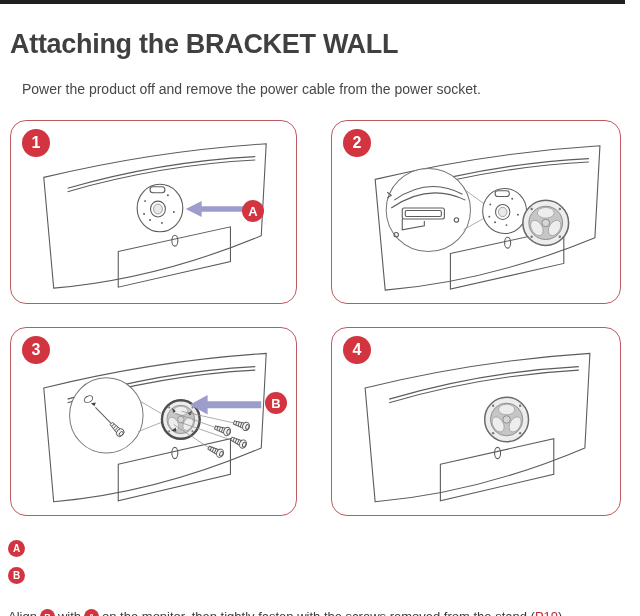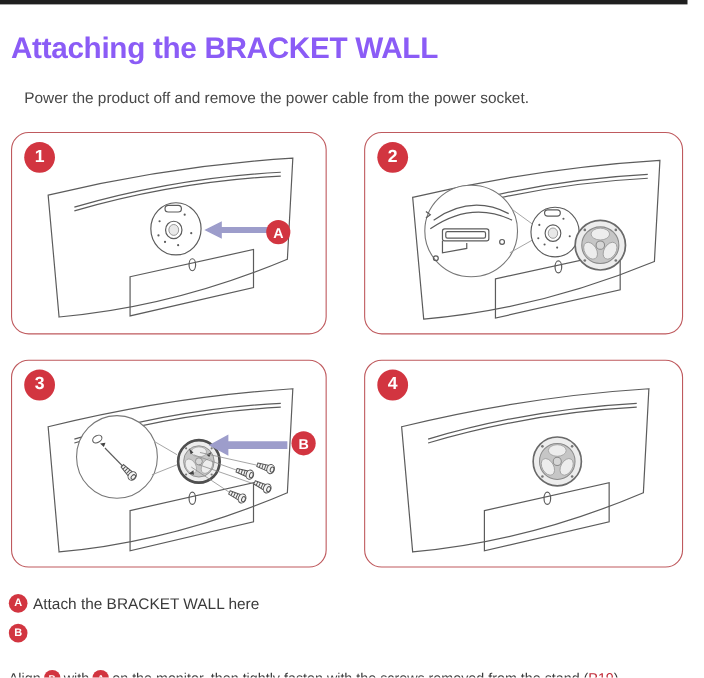--- a/index.html
+++ b/index.html
@@ -10,21 +10,21 @@
     --link:#c22b38;
   }
   html,body{margin:0;padding:0;}
   body{
     width:640px;height:616px;position:relative;background:#ffffff;
     font-family:"Liberation Sans", sans-serif;overflow:hidden;
   }
   .top-bar{position:absolute;left:0;top:0;width:625px;height:4px;background:#1f1f1f;}
   .title{
     position:absolute;left:10px;top:29px;margin:0;
-    font-size:27px;font-weight:700;color:#8b5cf6;letter-spacing:-0.3px;
+    font-size:27px;font-weight:700;color:#404040;letter-spacing:-0.3px;
   }
   .subtitle{
     position:absolute;left:22px;top:81px;margin:0;
     font-size:14px;color:#474747;
   }
   .panel{
     position:absolute;border:1.5px solid var(--panel-border);border-radius:16px;
     background:#fff;box-sizing:border-box;
   }
   .panel-1{left:10px;top:120px;width:287px;height:184px;}
@@ -197,21 +197,20 @@
 <div class="panel panel-4">
   <svg viewBox="0 0 287 184" preserveAspectRatio="none">
     <use href="#monitor" transform="translate(0,2)"></use>
     <use href="#disc" transform="translate(174,90) scale(1.15)"></use>
   </svg>
   <div class="step-badge">4</div>
 </div>
 
 <div class="legend-row legend-row-a">
   <span class="legend-badge">A</span>
-  <span>Attach the BRACKET WALL here</span>
 </div>
 <div class="legend-row legend-row-b">
   <span class="legend-badge">B</span>
 </div>
 
 <p class="footer-line">
   <span>Align</span>
   <span class="inline-badge">B</span>
   <span>with</span>
   <span class="inline-badge">A</span>

